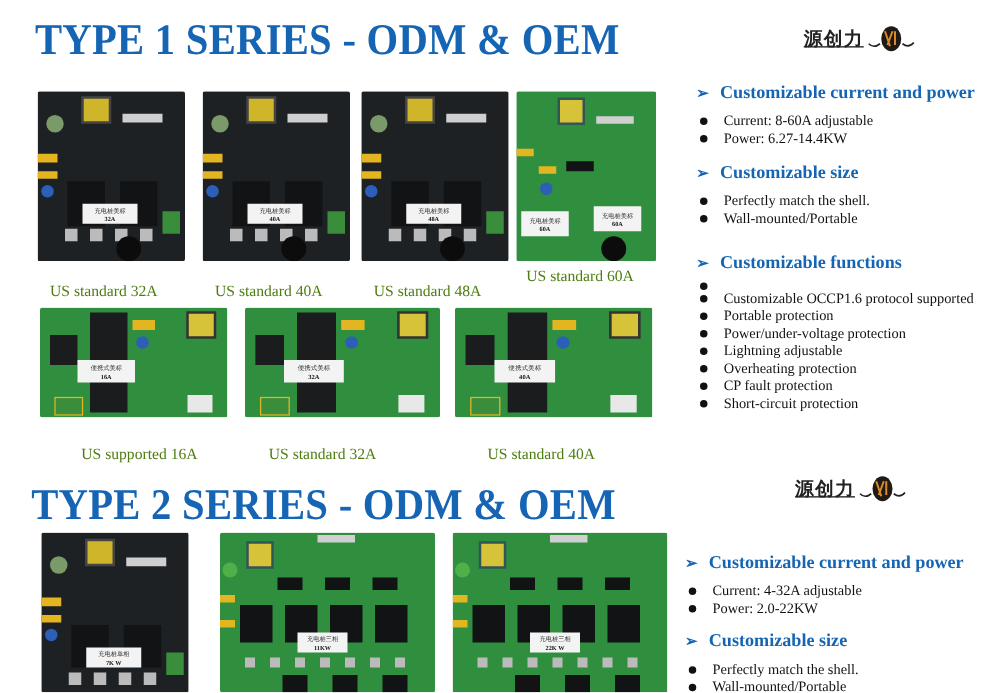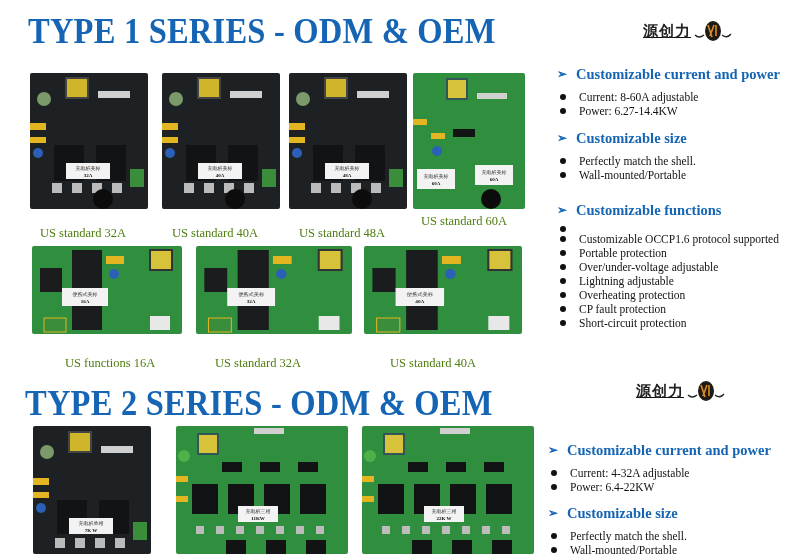--- a/index.html
+++ b/index.html
@@ -143,21 +143,21 @@
     <rect x="74" y="10" width="18" height="8" fill="#e3b520"></rect>
     <circle cx="82" cy="28" r="5" fill="#2b5fb8"></circle>
     <rect x="118" y="4" width="22" height="20" fill="#d6c33a" stroke="#333" stroke-width="2"></rect>
     <rect x="30" y="42" width="46" height="18" fill="#f3f3f3"></rect>
     <text x="53" y="50" font-size="5" text-anchor="middle" fill="#333">便携式美标</text>
     <text x="53" y="57" font-size="5" text-anchor="middle" fill="#111" font-weight="bold">16A</text>
     <rect x="12" y="72" width="22" height="14" fill="#3a8d3a" stroke="#e3b520" stroke-width="1"></rect>
     <rect x="118" y="70" width="20" height="14" fill="#e8e8e8"></rect>
   </svg>
 </div>
-<div class="caption" style="left:65px; top:344px;">US functions 16A</div>
+<div class="caption" style="left:65px; top:344px;">US supported 16A</div>
 
 <div class="board" style="left:196px; top:246px; width:156px; height:88px;">
   <svg viewBox="0 0 150 88" preserveAspectRatio="none">
     <rect width="150" height="88" fill="#2f8f3f"></rect>
     <rect x="40" y="4" width="30" height="80" fill="#1a1c1e"></rect>
     <rect x="8" y="22" width="22" height="24" fill="#1a1c1e"></rect>
     <rect x="74" y="10" width="18" height="8" fill="#e3b520"></rect>
     <circle cx="82" cy="28" r="5" fill="#2b5fb8"></circle>
     <rect x="118" y="4" width="22" height="20" fill="#d6c33a" stroke="#333" stroke-width="2"></rect>
     <rect x="30" y="42" width="46" height="18" fill="#f3f3f3"></rect>
@@ -232,21 +232,21 @@
     <li>
         <span class="dot"></span>
         <span>Customizable OCCP1.6 protocol supported</span>
       </li>
     <li>
         <span class="dot"></span>
         <span>Portable protection</span>
       </li>
     <li>
         <span class="dot"></span>
-        <span>Over/under-voltage adjustable</span>
+        <span>Power/under-voltage protection</span>
       </li>
     <li>
         <span class="dot"></span>
         <span>Lightning adjustable</span>
       </li>
     <li>
         <span class="dot"></span>
         <span>Overheating protection</span>
       </li>
     <li>
@@ -363,21 +363,21 @@
       <span class="arrow">➢</span>
       <span>Customizable current and power</span>
     </div>
   <ul>
     <li>
         <span class="dot"></span>
         <span>Current: 4-32A adjustable</span>
       </li>
     <li>
         <span class="dot"></span>
-        <span>Power: 6.4-22KW</span>
+        <span>Power: 2.0-22KW</span>
       </li>
   </ul>
 </div>
 
 <div class="feat" style="left:548px; top:505px;">
   <div class="feat-h">
       <span class="arrow">➢</span>
       <span>Customizable size</span>
     </div>
   <ul>

